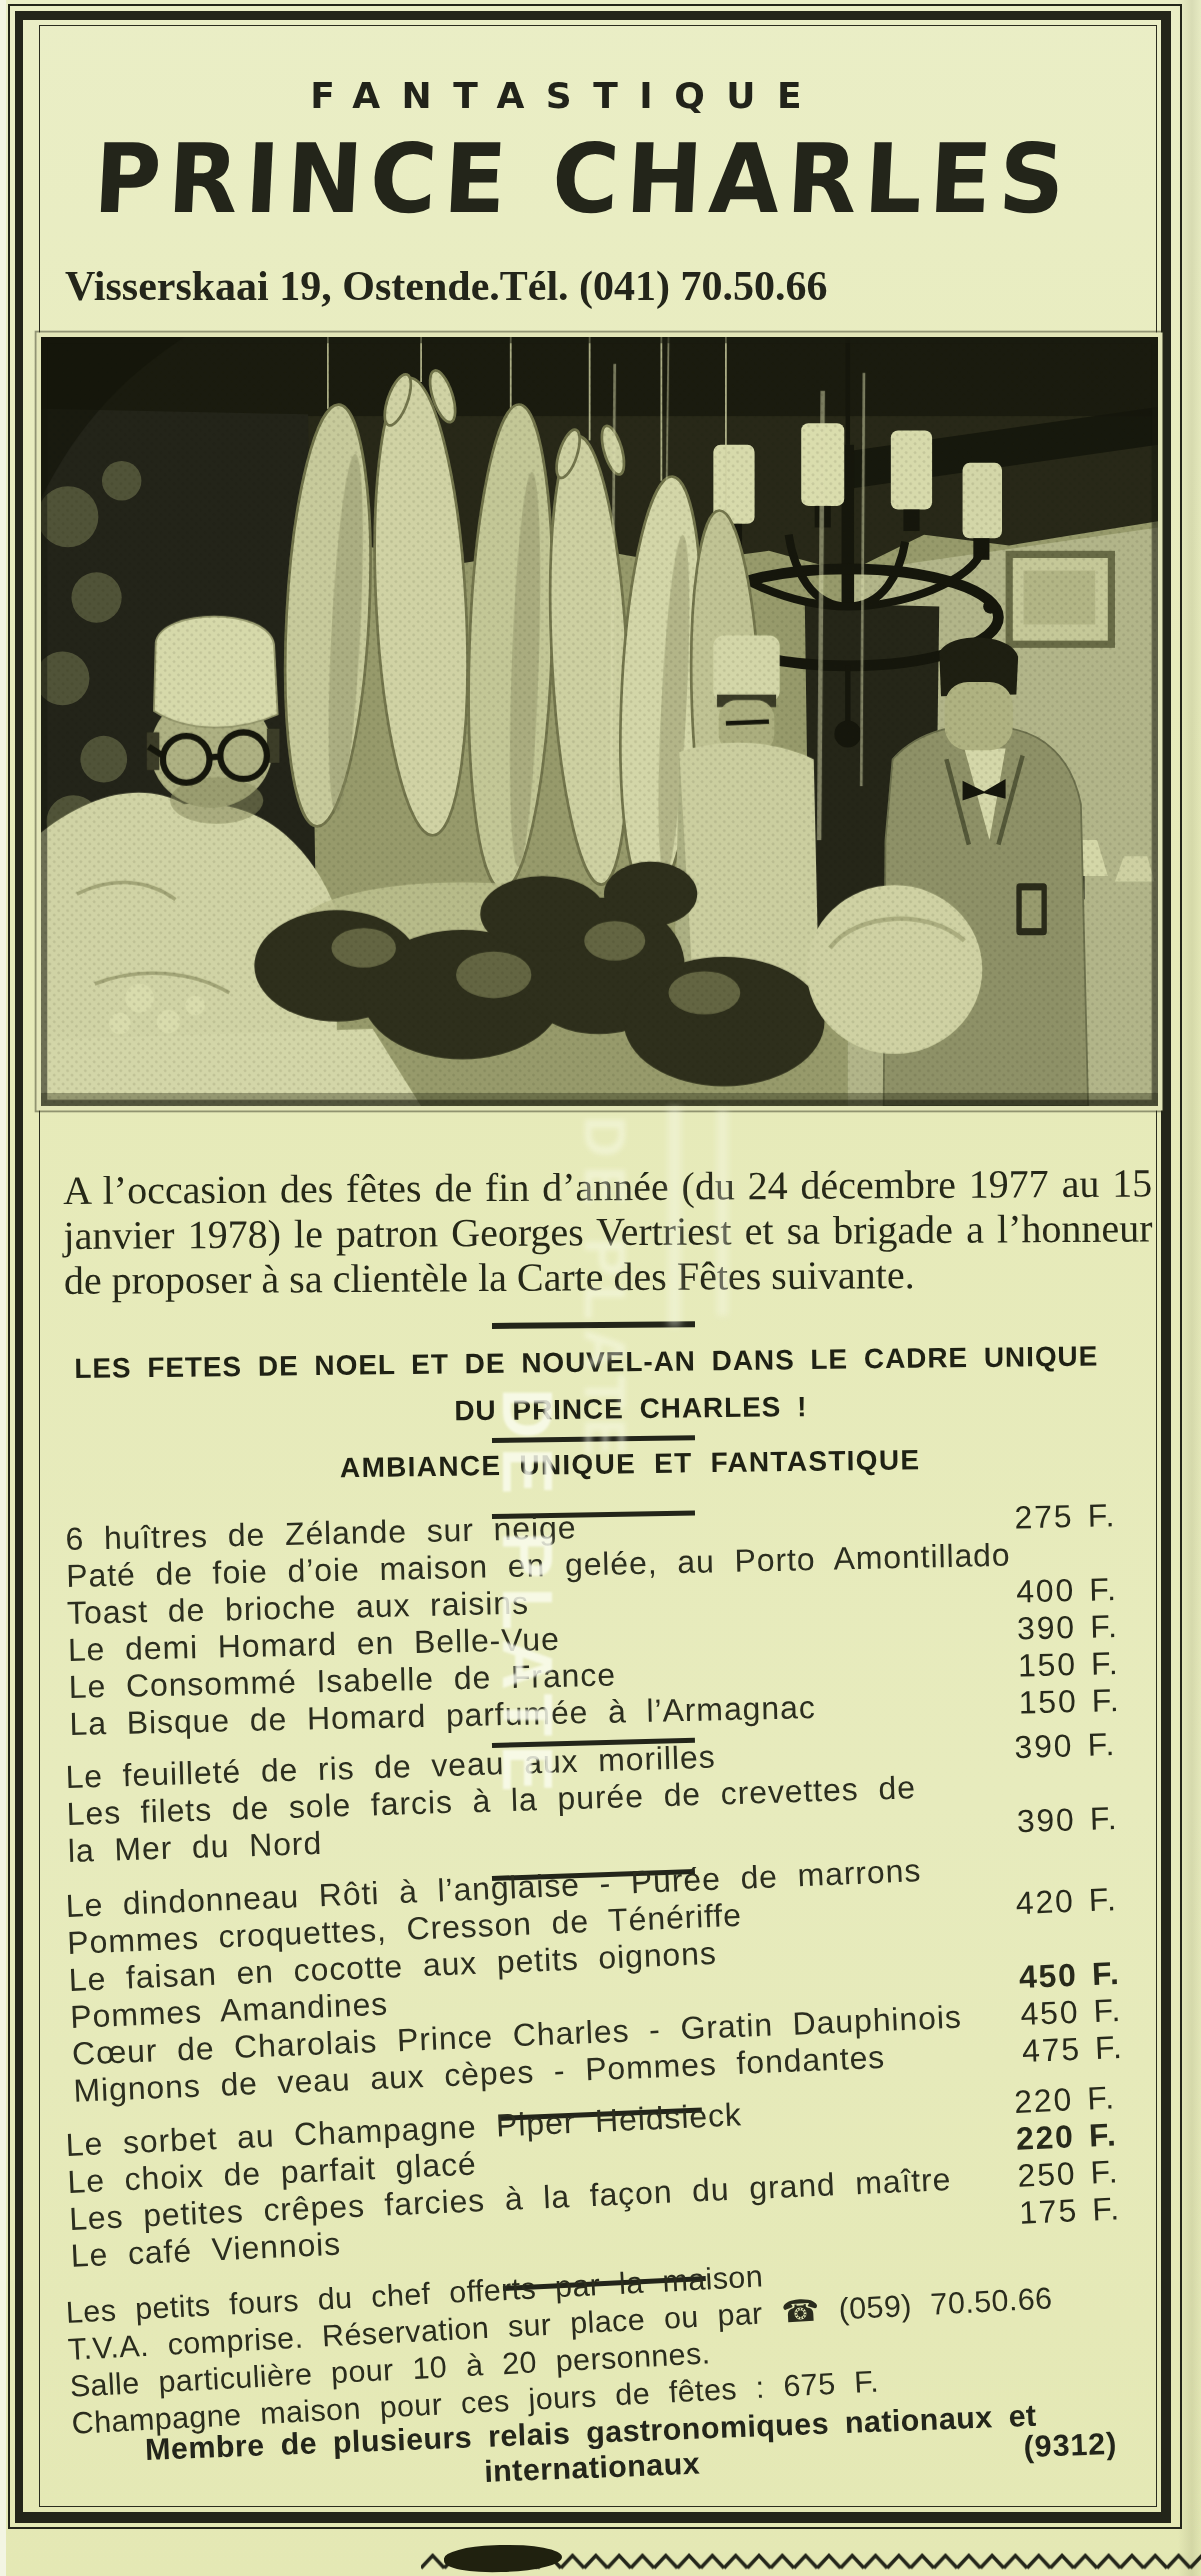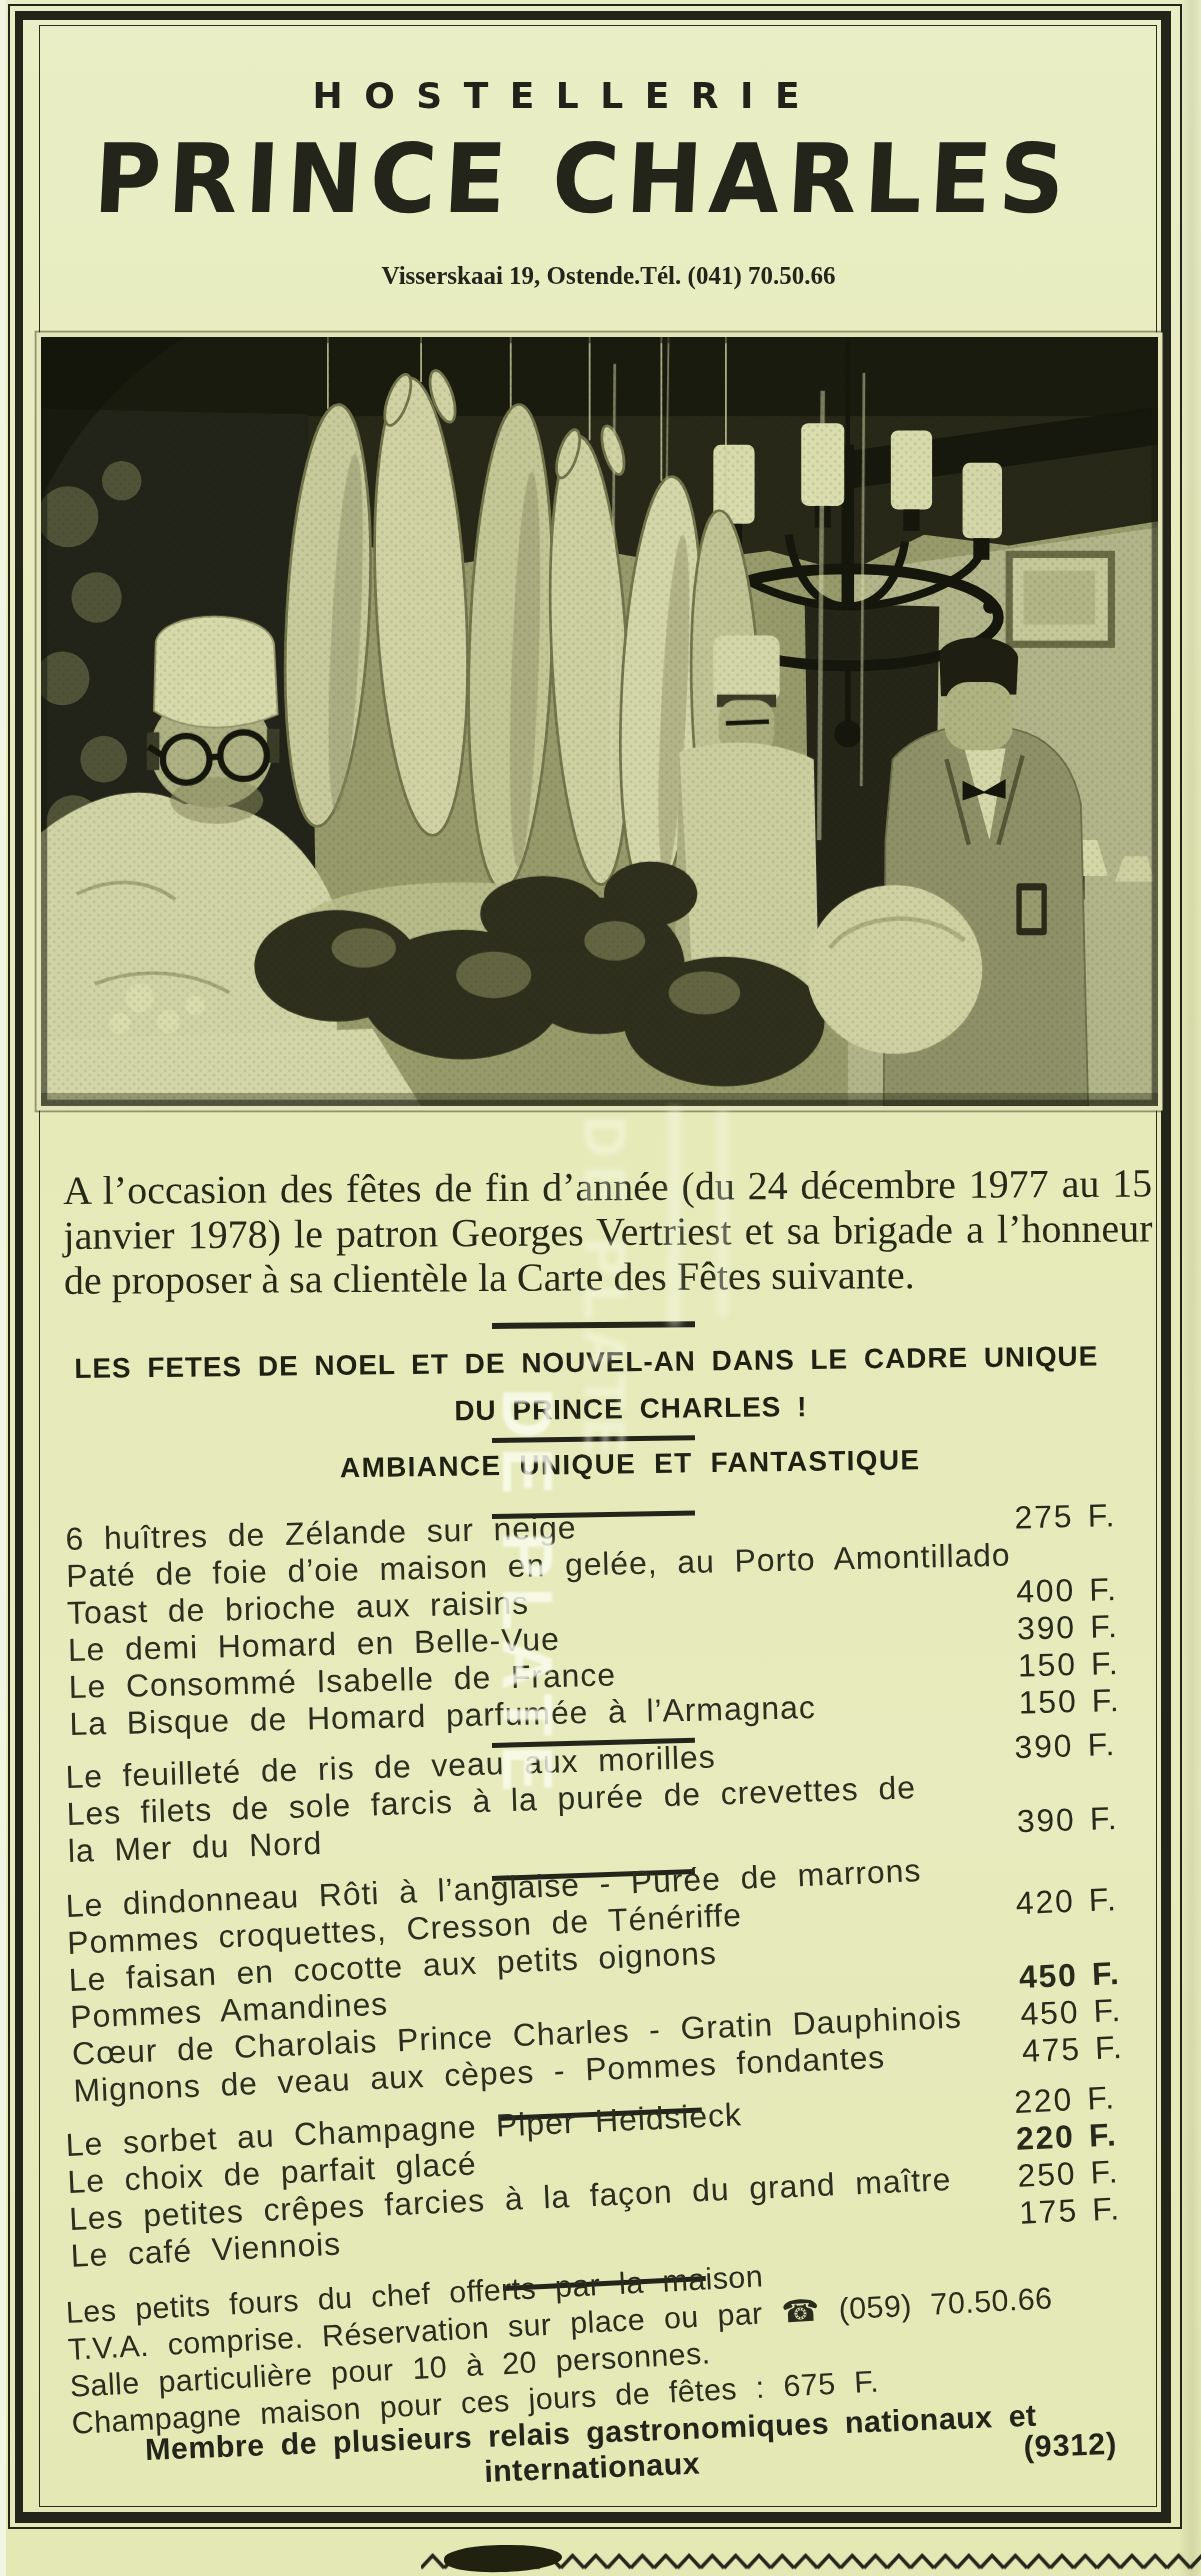--- a/index.html
+++ b/index.html
@@ -29,22 +29,22 @@
     letter-spacing:21.5px; text-indent:21.5px; color:#21231a;
   }
   .prince {
     position:absolute; top:126px; left:0; width:1166px; text-align:center;
     font-family:"DejaVu Sans", sans-serif; font-weight:bold; font-size:91px;
     letter-spacing:7.2px; color:#23251a;
     transform: skewX(-3deg) scaleY(1.05);
   }
   .addr-row {
     position:absolute; top:262px; left:65px; width:1087px;
-    display:flex; justify-content:center; align-items:baseline;
-    font-family:"Liberation Serif", serif; font-weight:bold; font-size:25px;
+    display:flex; justify-content:flex-start; align-items:baseline;
+    font-family:"Liberation Serif", serif; font-weight:bold; font-size:42px;
   }
   
   .photo {
     position:absolute; left:41px; top:337px; width:1117px; height:769px;
     background:#23241a;
     box-shadow: 0 0 0 4.5px #e3e6b8, 0 0 0 6.3px rgba(40,42,24,0.45);
   }
   .photo svg { display:block; width:100%; height:100%; }
 
   
@@ -126,21 +126,21 @@
 </head>
 <body>
 
 <div class="edge-left"></div>
 <div class="edge-right"></div>
 
 <div class="frame f-outer"></div>
 <div class="frame f-thick"></div>
 <div class="frame f-inner"></div>
 
-<div class="hostellerie">HOSTELLERIE</div>
+<div class="hostellerie">FANTASTIQUE</div>
 <div class="prince">PRINCE CHARLES</div>
 
 <div class="addr-row">
   <span>Visserskaai 19, Ostende.</span>
   <span>Tél. (041) 70.50.66</span>
 </div>
 
 <div class="photo">
   <svg viewBox="0 0 1246 856" preserveAspectRatio="none">
     <defs>

